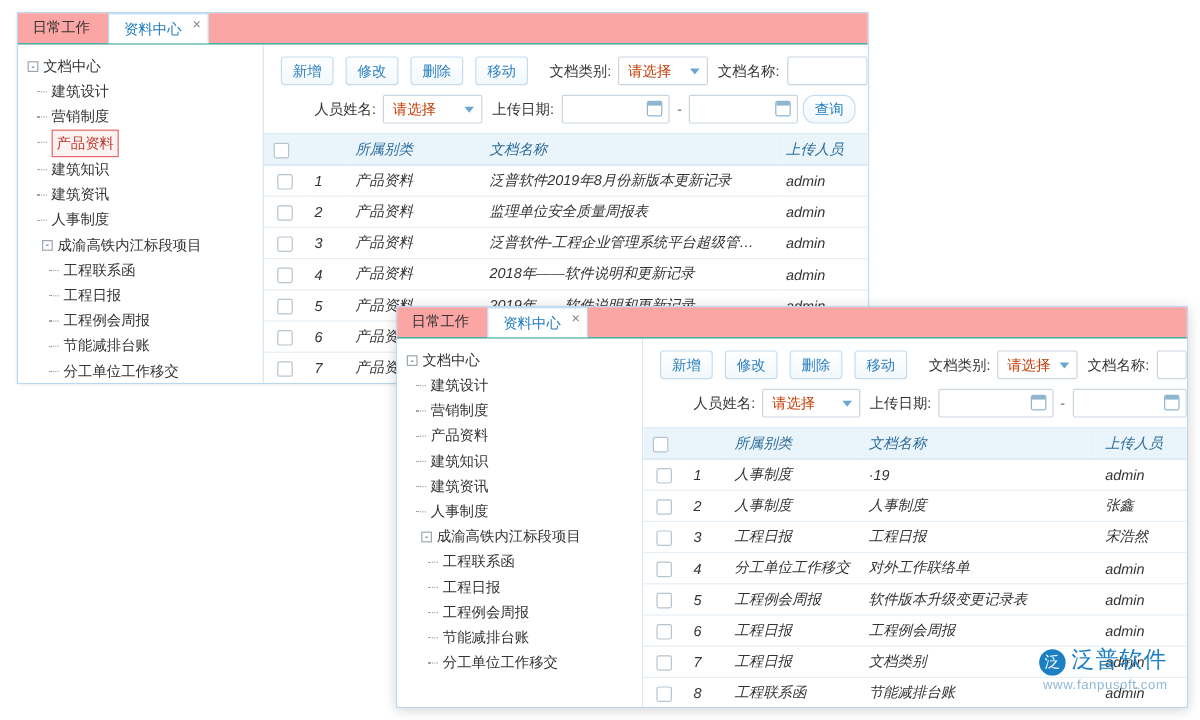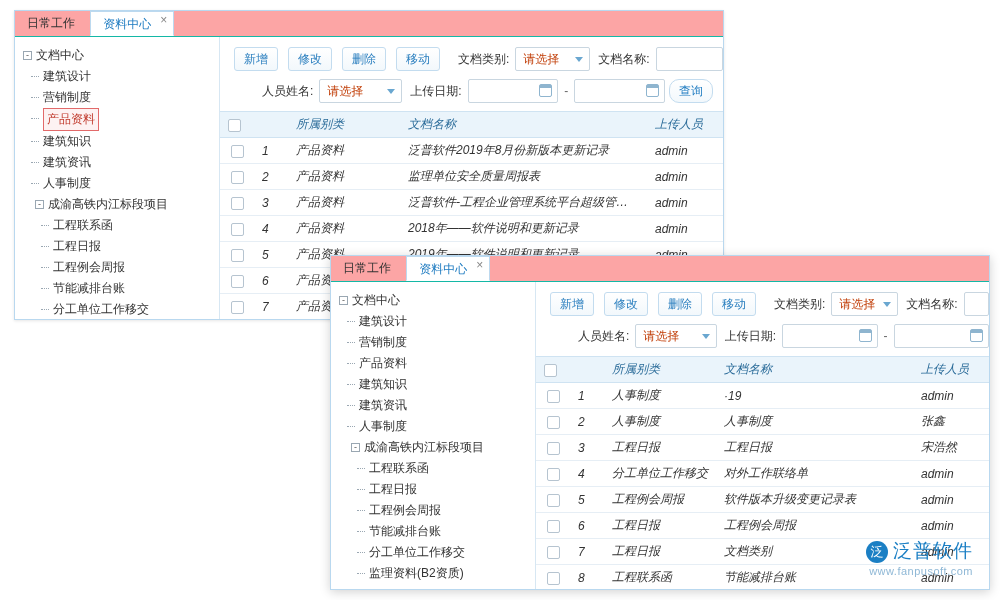--- a/index.html
+++ b/index.html
@@ -550,23 +550,20 @@
         </div>
         <div class="tree-node tree-child2">
           <span class="node-label">工程例会周报</span>
         </div>
         <div class="tree-node tree-child2">
           <span class="node-label">节能减排台账</span>
         </div>
         <div class="tree-node tree-child2">
           <span class="node-label">分工单位工作移交</span>
         </div>
-        <div class="tree-node tree-child2">
-          <span class="node-label">监理资料(B2资质)</span>
-        </div>
       </div>
 
       <div class="content-pane">
 
         <div class="toolbar-row">
           <span class="btn">新增</span>
           <span class="btn">修改</span>
           <span class="btn">删除</span>
           <span class="btn">移动</span>
           <span class="fld-label">文档类别:</span>

